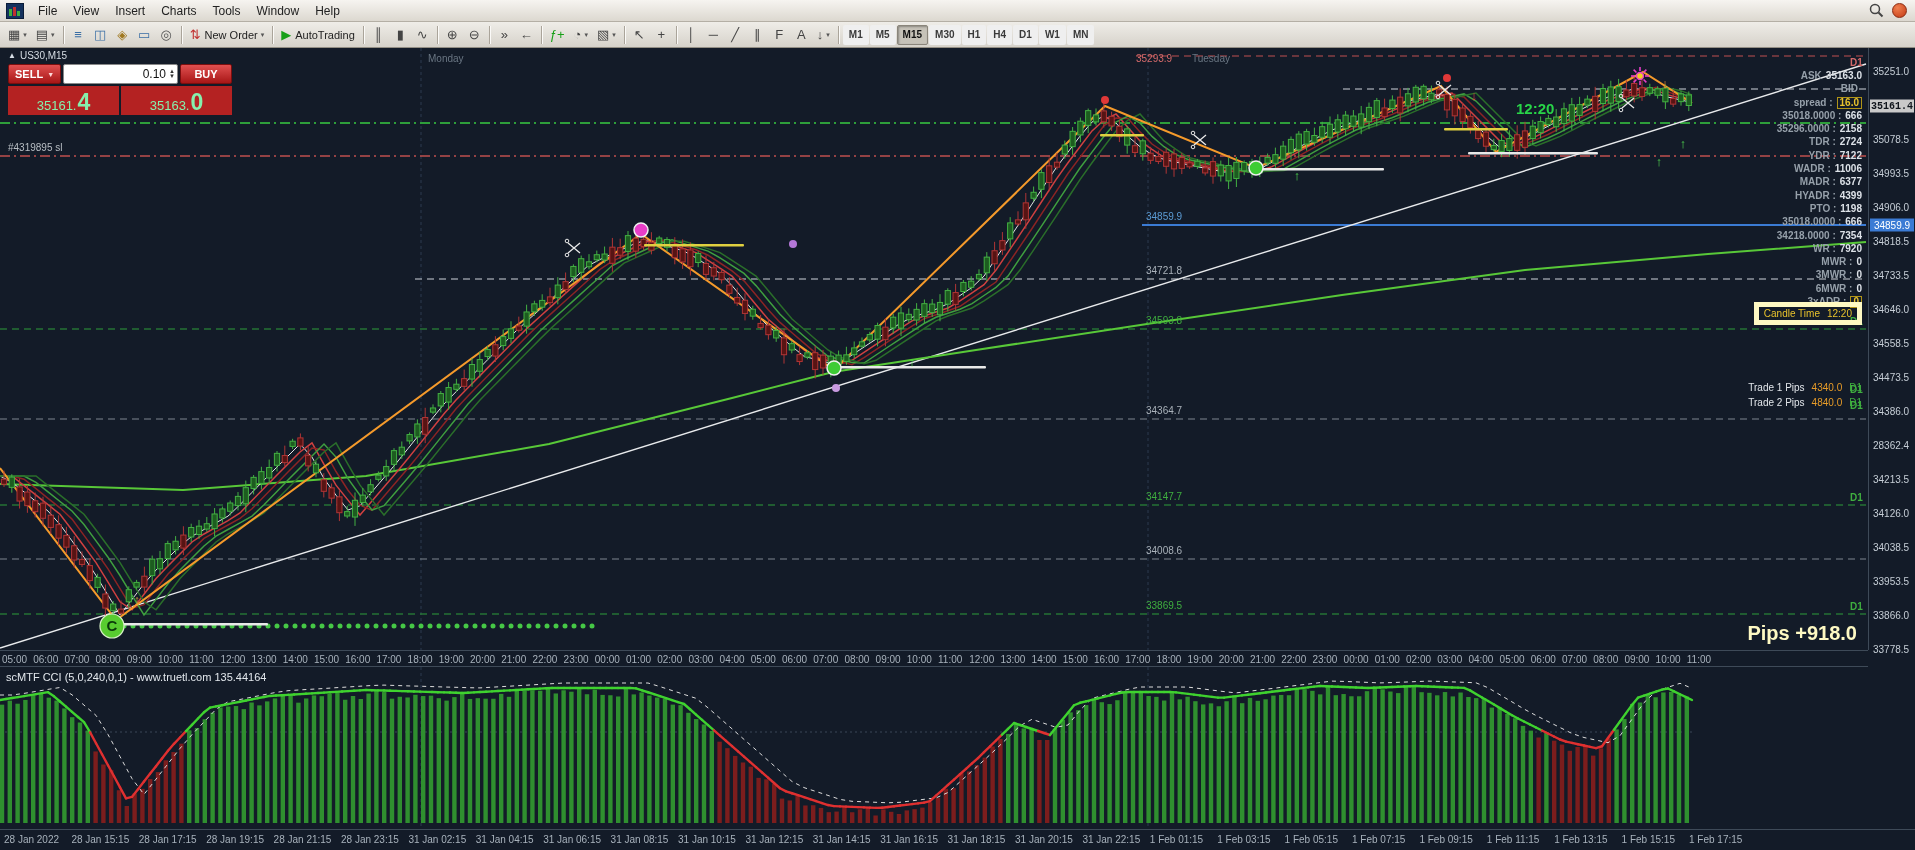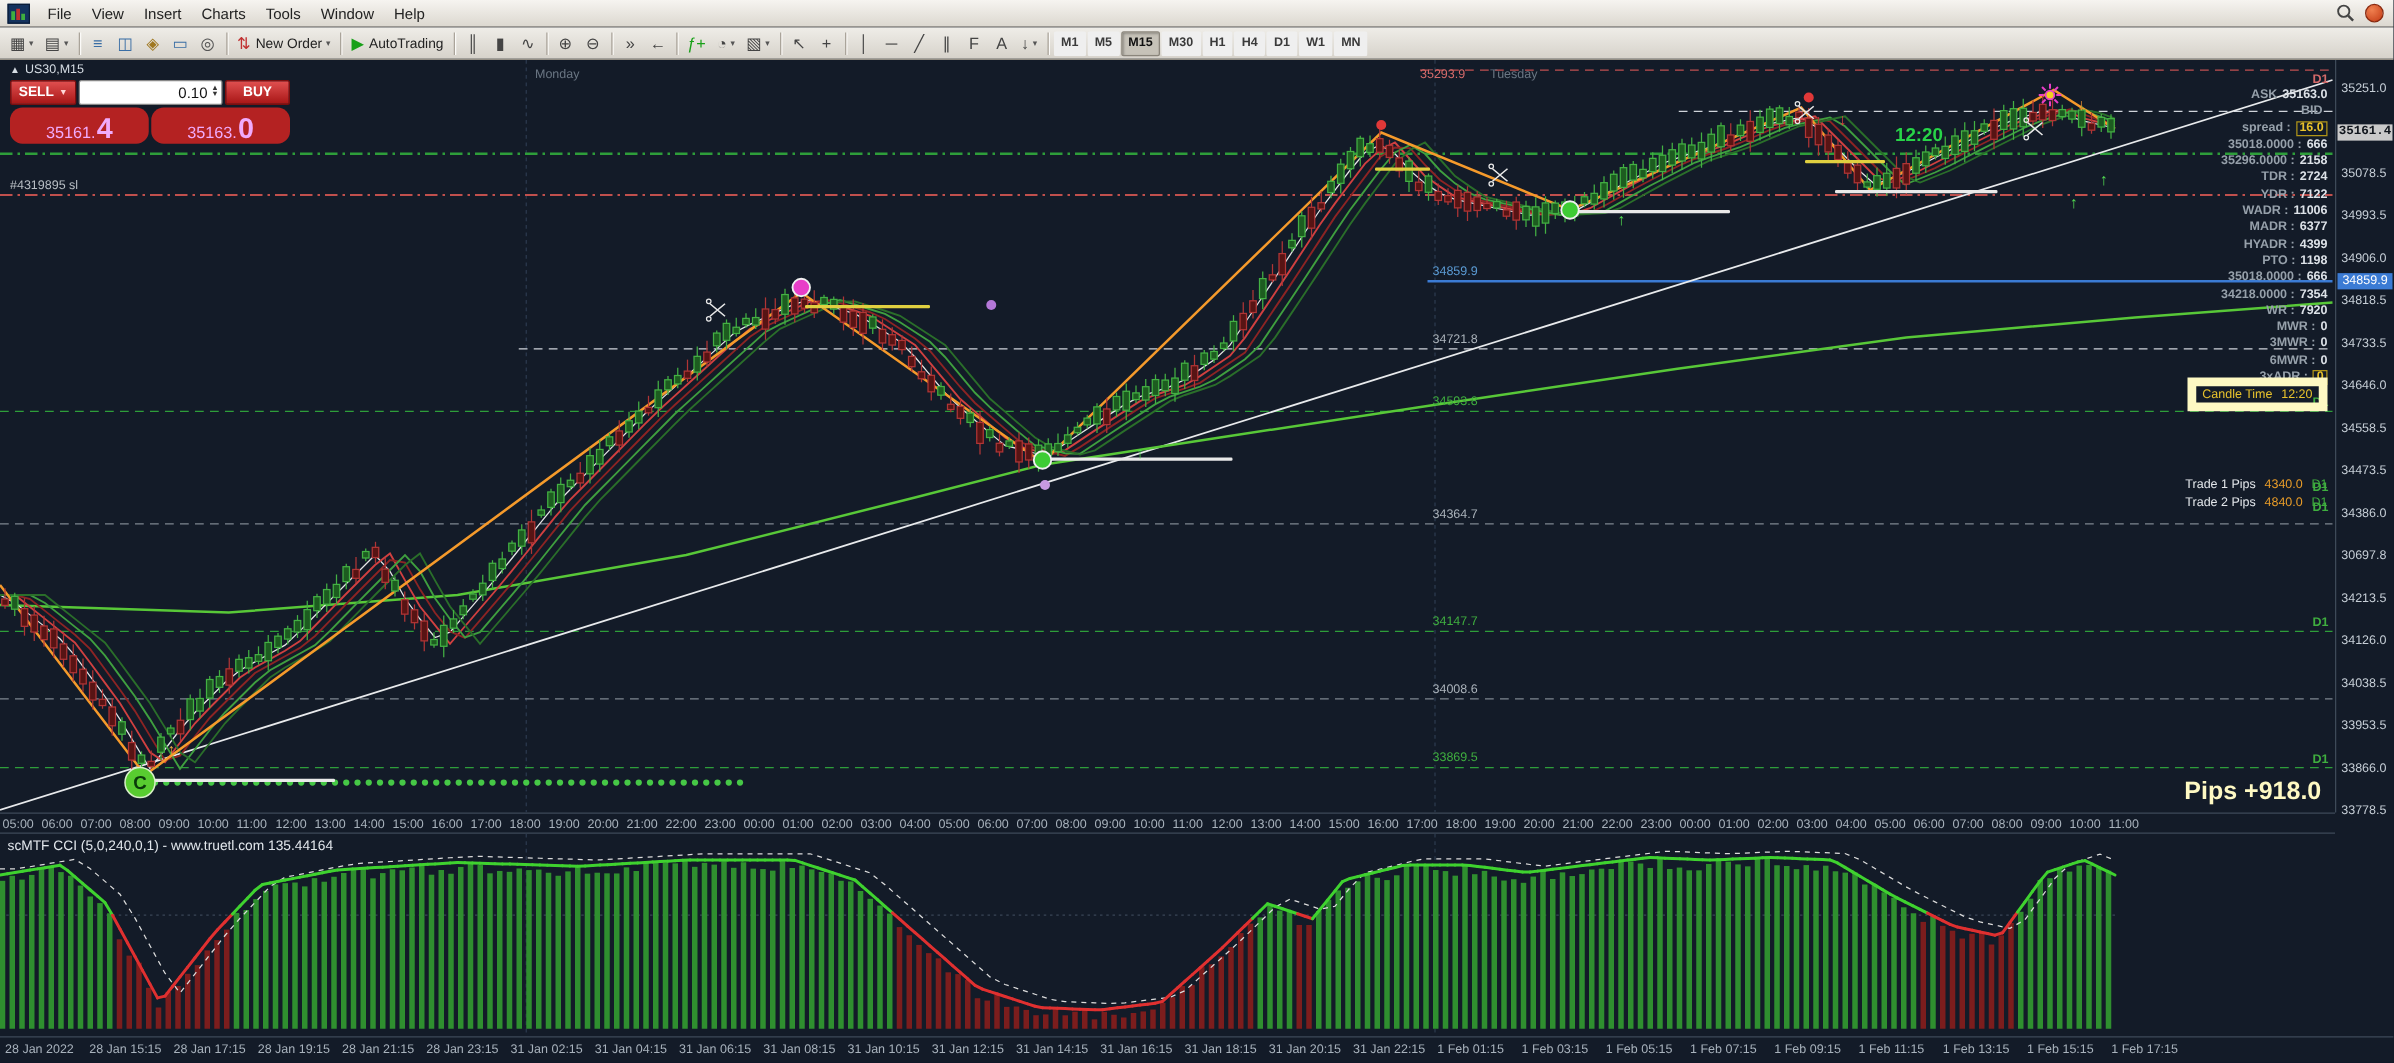--- a/index.html
+++ b/index.html
@@ -39,31 +39,31 @@
   
   #trade-panel{position:absolute;left:8px;top:16px;width:224px;}
   .tp-row{display:flex;height:20px;}
   .tp-sell,.tp-buy{flex:0 0 52px;background:linear-gradient(#e05050,#a81616);color:#fff;font-weight:bold;
     font-size:11px;border:1px solid #7c0e0e;display:flex;align-items:center;justify-content:center;border-radius:2px;}
   .tp-sell .dd{font-size:7px;margin-left:4px;color:#ffd8d8;}
   .tp-vol{flex:1;background:#fff;border:1px solid #888;margin:0 2px;display:flex;align-items:center;
     justify-content:flex-end;padding:0 2px;font-size:12px;color:#111;border-radius:2px;}
   .spin{display:flex;flex-direction:column;margin-left:3px;font-size:6px;line-height:5px;color:#333;}
   .tp-prices{display:flex;margin-top:2px;gap:2px;}
-  .tp-price{flex:1;background:#b42222;color:#f0abfc;height:27px;display:flex;align-items:flex-end;
-    justify-content:center;font-size:13px;padding-bottom:2px;border-radius:10px;}
+  .tp-price{flex:1;background:#b42222;color:#86efac;height:27px;display:flex;align-items:flex-end;
+    justify-content:center;font-size:13px;padding-bottom:2px;border-radius:0;}
   .tp-price b{font-size:23px;line-height:21px;margin-left:1px;}
   
   #info-panel{position:absolute;right:6px;top:22px;display:flex;flex-direction:column;align-items:flex-end;
     gap:1px;font-size:10px;line-height:12.3px;font-weight:bold;}
   .irow{display:flex;justify-content:flex-end;gap:4px;}
   .irow .lbl{color:#96a0aa;}
   .irow .val{color:#dde2e8;}
   .irow .val.y{color:#e8c22c;border:1px solid #b09418;padding:0 2px;line-height:10px;}
-  #candle-box{position:absolute;right:6px;top:254px;border:7px solid #fef9c3;color:#e8c22c;
+  #candle-box{position:absolute;right:6px;top:254px;border:5px solid #fef9c3;color:#e8c22c;
     font-size:10px;padding:1px 5px;display:flex;gap:7px;}
   #trade-pips{position:absolute;right:6px;top:334px;display:flex;flex-direction:column;gap:4px;font-size:10px;}
   .prow{display:flex;justify-content:flex-end;gap:7px;}
   .prow .l{color:#e2e6ea;}.prow .v{color:#e89c28;}.prow .d1{color:#3fae3f;}
   #pips-total{position:absolute;right:11px;top:574px;font-weight:bold;font-size:20px;color:#fef9c3;}
   #countdown{position:absolute;left:1516px;top:52px;font-weight:bold;font-size:15px;color:#28d448;}
   
   #price-axis{position:absolute;left:1868px;top:48px;width:47px;height:602px;border-left:1px solid #3e4a58;
     box-sizing:border-box;background:#131b28;}
   .pl{position:absolute;left:4px;font-size:10px;color:#c6ced6;transform:translateY(-50%);white-space:nowrap;}
@@ -953,21 +953,21 @@
       <span class="pl" style="top: 91px;">35078.5</span>
       <span class="pl" style="top: 125px;">34993.5</span>
       <span class="pl" style="top: 159px;">34906.0</span>
       <span class="pl blu" style="top: 177px;">34859.9</span>
       <span class="pl" style="top: 193px;">34818.5</span>
       <span class="pl" style="top: 227px;">34733.5</span>
       <span class="pl" style="top: 261px;">34646.0</span>
       <span class="pl" style="top: 295px;">34558.5</span>
       <span class="pl" style="top: 329px;">34473.5</span>
       <span class="pl" style="top: 363px;">34386.0</span>
-      <span class="pl" style="top: 397px;">30697.8</span>
+      <span class="pl" style="top: 397px;">28362.4</span>
       <span class="pl" style="top: 431px;">34213.5</span>
       <span class="pl" style="top: 465px;">34126.0</span>
       <span class="pl" style="top: 499px;">34038.5</span>
       <span class="pl" style="top: 533px;">33953.5</span>
       <span class="pl" style="top: 567px;">33866.0</span>
       <span class="pl" style="top: 601px;">33778.5</span>
     </div>
   <div id="time-axis">
       <span class="tx" style="left: 2px;">05:00</span>
       <span class="tx" style="left: 33.2px;">06:00</span>

